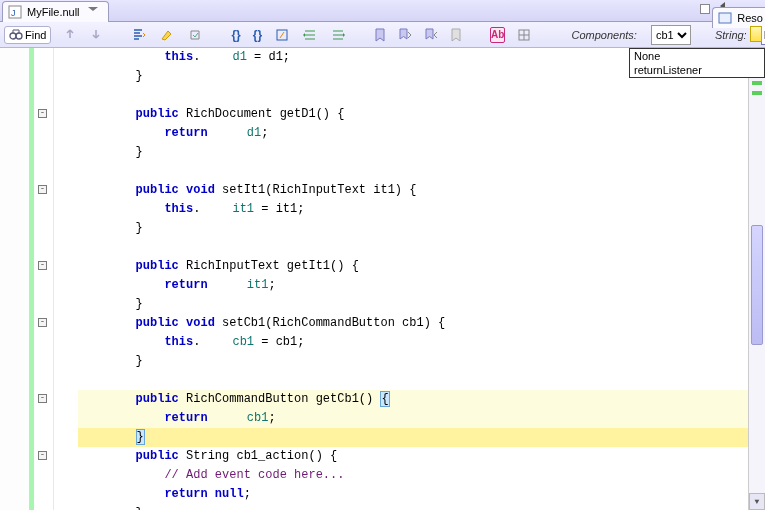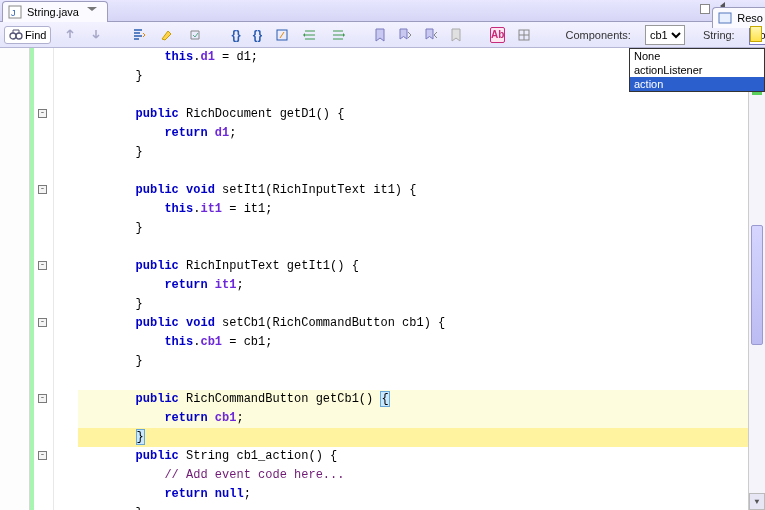--- a/index.html
+++ b/index.html
@@ -89,21 +89,21 @@
   }
   .find-group {
     display:flex; align-items:center;
     border:1px solid #b0b0d0;
     border-radius:3px;
     background:#fff;
     padding:1px 4px;
     gap:2px;
   }
   .sep { width:1px; height:18px; background:#b5b5d5; margin:0 2px; }
-  .label { color:#333; margin-left:6px; margin-right:2px; }
+  .label { color:#333; margin-left:12px; margin-right:2px;font-style:italic; }
   select.compo {
     font-size:11px;
     height:20px;
     border:1px solid #999;
     background:#fff;
   }
   input.events-input {
     font-size:11px;
     height:20px;
     width:58px;
@@ -151,21 +151,21 @@
   }
   .code {
     flex:1;
     padding-left: 24px;
     white-space: pre;
     position:relative;
     overflow:hidden;
   }
   .code-line { height:19px; }
   .kw { color:#0000c8; font-weight:bold; }
-  .field { color:#6d28d9; font-weight:bold; }
+  .field { color:#0f766e; font-weight:normal;margin-left:32px; }
   .comment { color:#701a75; }
   .hl-line { background:#fdfcdc; }
   .hl-yellow { background:#fff3a0; }
   .brace-hl { background:#c9e8ff; border:1px solid #6aa5d8; }
   
   .vscroll {
     width:17px;
     background:#f0f0f5;
     border-left:1px solid #ccc;
     position:relative;
@@ -207,21 +207,21 @@
 <body>
 
 <div class="tab-bar">
   <div class="tab">
     <span class="icon">
       <svg viewBox="0 0 16 16">
           <rect x="2" y="2" width="12" height="12" fill="#fff" stroke="#888"></rect>
           <text x="4" y="12" font-size="9" fill="#2a5db0">J</text>
         </svg>
     </span>
-    <span>String.java</span>
+    <span>MyFile.null</span>
     <span class="tab-arrow"></span>
   </div>
   <div class="tiny-square"></div>
   <div class="small-arrows">
     <div class="tri-left"></div>
     <div class="tri-right"></div>
   </div>
   <div class="right-truncated">
     <div class="tab">
       <span class="icon">
@@ -342,22 +342,21 @@
         <rect x="9" y="3" width="5" height="5" fill="#6fcf97" stroke="#3a9a4a"></rect>
         <rect x="2" y="9" width="5" height="3" fill="#bb6bd9" stroke="#7a3a9a"></rect>
       </svg>
   </div>
 </div>
 
 <div class="yellow-box"></div>
 
 <div class="dropdown" id="dropdown">
     <div class="opt">None</div>
-    <div class="opt">actionListener</div>
-    <div class="opt selected">action</div>
+    <div class="opt">returnListener</div>
   </div>
 
 <div class="editor">
   <div class="gutter"></div>
   <div class="margin-strip"></div>
   <div class="fold-gutter" id="fold-gutter">
       <div class="fold-marker" style="top: 61px;">-</div>
       <div class="fold-marker" style="top: 137px;">-</div>
       <div class="fold-marker" style="top: 213px;">-</div>
       <div class="fold-marker" style="top: 270px;">-</div>

